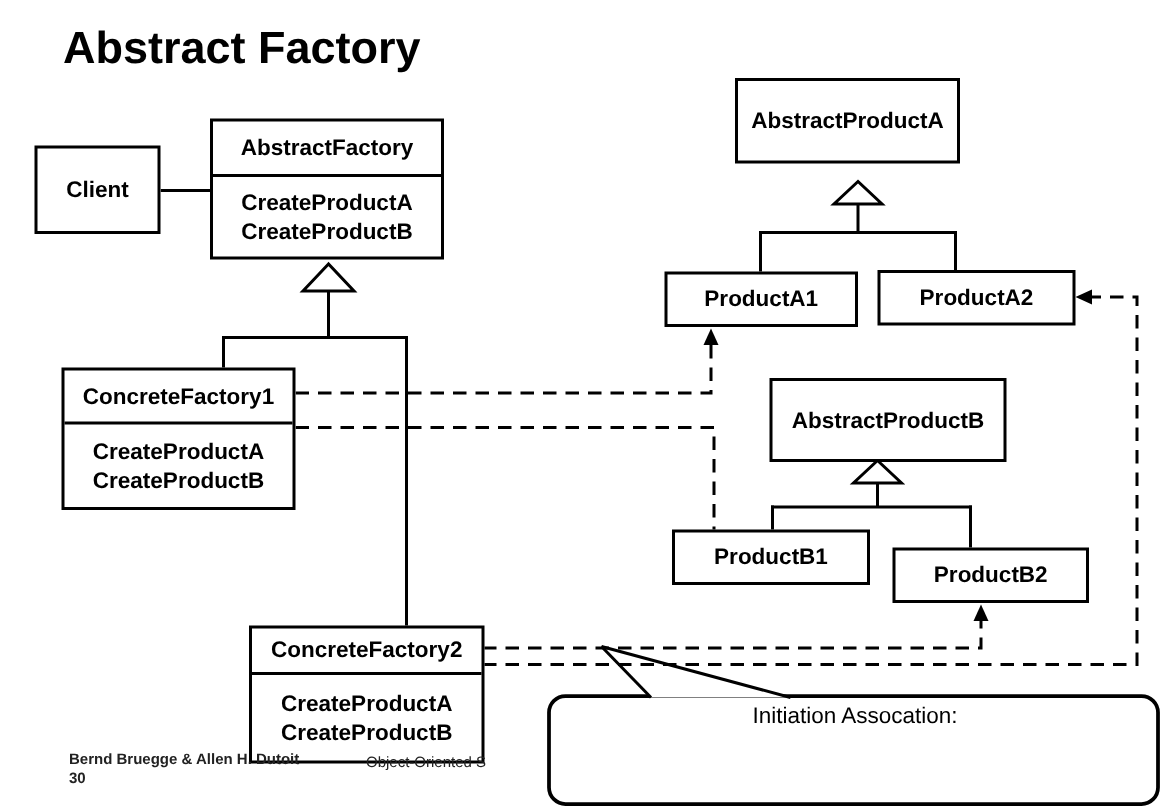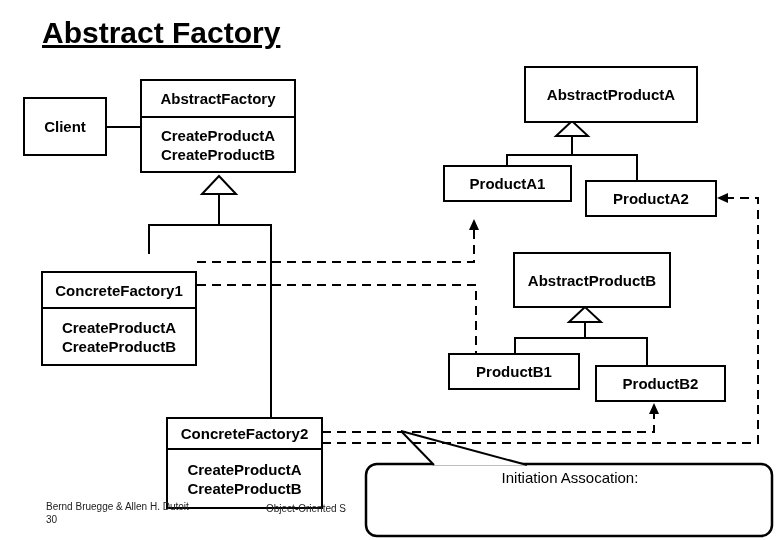--- a/index.html
+++ b/index.html
@@ -1,47 +1,47 @@
 <!DOCTYPE html>
 <html><head>
 <meta charset="utf-8">
 <style>
   html,body{margin:0;padding:0;background:#fff;}
   .slide{position:relative;width:780px;height:540px;background:#ffffff;overflow:hidden;
          font-family:"Liberation Sans",sans-serif;color:#000;}
   .title{position:absolute;left:42px;top:16px;margin:0;font-size:30px;font-weight:bold;
-         letter-spacing:0;color:#000;z-index:5;text-decoration:underline;}
+         letter-spacing:0;color:#000;z-index:5;}
   
   .uml-box{position:absolute;background:#fff;border:2px solid #000;box-sizing:border-box;
            font-size:15px;font-weight:bold;z-index:4;}
   .uml-box.single{display:flex;align-items:center;justify-content:center;}
   .uml-box.compart{display:flex;flex-direction:column;}
   .uml-box .name{display:flex;align-items:center;justify-content:center;border-bottom:2px solid #000;}
   .uml-box .methods{flex:1;display:flex;flex-direction:column;align-items:center;justify-content:center;
                     line-height:19px;}
   
   .connectors{position:absolute;left:0;top:0;z-index:3;pointer-events:none;}
   .callout-layer{position:absolute;left:16px;top:0;width:752px;height:540px;z-index:2;}
   .callout-svg{position:absolute;left:0;top:0;}
   .callout-text{position:absolute;left:352px;top:467px;width:404px;text-align:center;
                 font-size:15px;line-height:22px;color:#000;}
   .callout-text b{font-weight:bold;}
   
-  .footer-left{position:absolute;left:46px;top:501px;font-size:10px;line-height:12.5px;color:#222;z-index:5;}
-  .footer-center{position:absolute;left:266px;top:503px;font-size:10px;color:#222;z-index:5;white-space:nowrap;}
+  .footer-left{position:absolute;left:46px;top:501px;font-size:10px;line-height:12.5px;color:#222;z-index:5;font-weight:bold;}
+  .footer-center{position:absolute;left:244px;top:503px;font-size:10px;color:#222;z-index:5;white-space:nowrap;}
   
   #box-client{left:23px;top:97px;width:84px;height:59px;}
   #box-af{left:140px;top:79px;width:156px;height:94px;}
   #box-af .name{height:35px;}
-  #box-cf1{left:41px;top:271px;width:156px;height:95px;}
+  #box-cf1{left:41px;top:245px;width:156px;height:95px;}
   #box-cf1 .name{height:34px;}
   #box-cf2{left:166px;top:417px;width:157px;height:92px;}
   #box-cf2 .name{height:29px;}
-  #box-apa{left:490px;top:66px;width:174px;height:57px;margin-left:34px;}
-  #box-pa1{left:443px;top:165px;width:129px;height:37px;}
+  #box-apa{left:490px;top:52px;width:150px;height:57px;}
+  #box-pa1{left:443px;top:181px;width:129px;height:37px;}
   #box-pa2{left:585px;top:180px;width:132px;height:37px;}
   #box-apb{left:497px;top:252px;width:158px;height:56px;margin-left:16px;}
   #box-pb1{left:448px;top:353px;width:132px;height:37px;}
   #box-pb2{left:595px;top:365px;width:131px;height:37px;}
 </style>
 </head>
 <body>
 
 <div class="slide">
 

